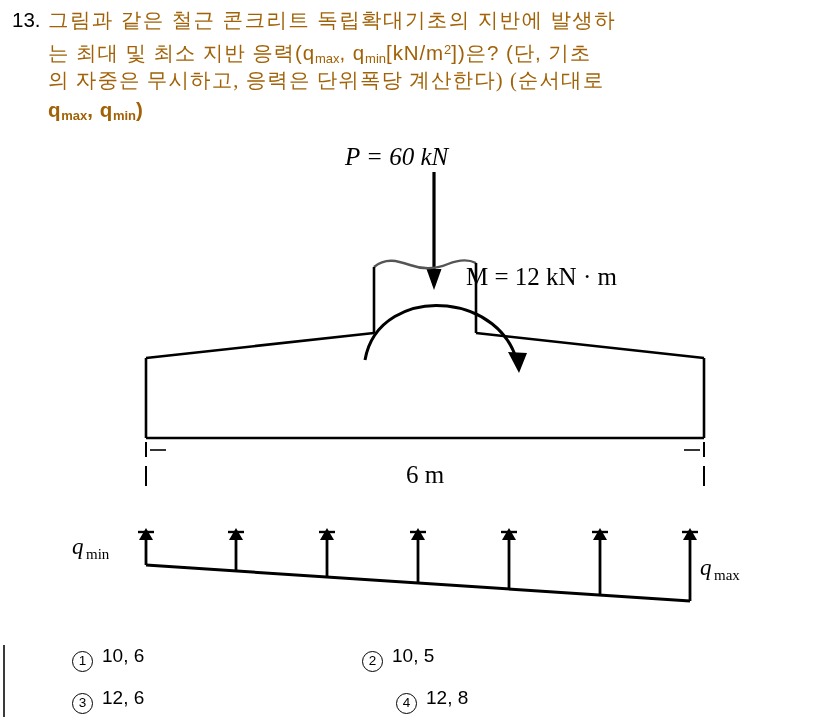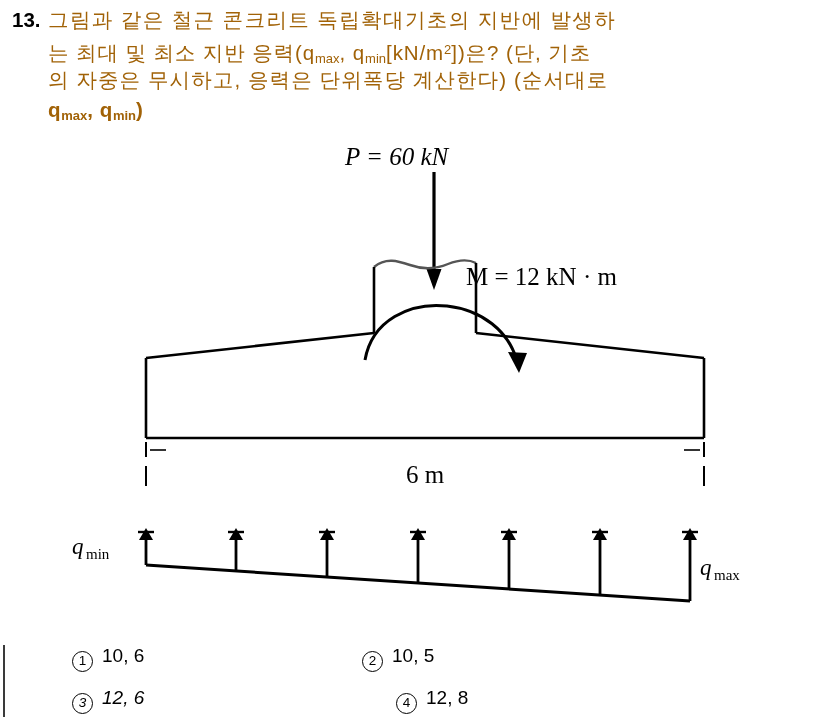--- a/index.html
+++ b/index.html
@@ -34,25 +34,24 @@
     white-space: nowrap;
     letter-spacing: 0.2px;
   }
   .q-num {
     position: absolute;
     left: 12px;
     top: 10px;
     font-size: 20.5px;
     line-height: 20.5px;
     color: #000;
-    font-weight: bold;
   }
   .q-l1 { left: 48px;  top: 10px;  letter-spacing: 1.4px; }
   .q-l2 { left: 48px;  top: 40px;  letter-spacing: 0.9px; }
-  .q-l3 { left: 48px;  top: 70px;  letter-spacing: 1.1px; }
+  .q-l3 { left: 48px;  top: 70px;  letter-spacing: 1.1px; font-family: Liberation Serif, serif; }
   .q-l4 { left: 48px;  top: 100px; letter-spacing: 0.6px; font-weight: bold; }
 
   .sub {
     font-size: 13px;
     vertical-align: -0.22em;
     letter-spacing: 0;
   }
   .sup {
     font-size: 13px;
     vertical-align: 0.45em;
@@ -95,21 +94,21 @@
     border: 1.3px solid #000;
     border-radius: 50%;
     text-align: center;
     font-size: 13.5px;
     line-height: 18px;
     margin-right: 9px;
     vertical-align: -3px;
   }
   .opt-1 { left: 72px;  top: 26px; }
   .opt-2 { left: 362px; top: 26px; }
-  .opt-3 { left: 72px;  top: 68px; font-style: italic; }
+  .opt-3 { left: 72px;  top: 68px; }
   .opt-4 { left: 362px; top: 68px; margin-left: 34px; }
 
   
   #page-rule {
     position: absolute;
     left: 3px;
     top: 645px;
     width: 2px;
     height: 72px;
     background: #3a3a3a;

